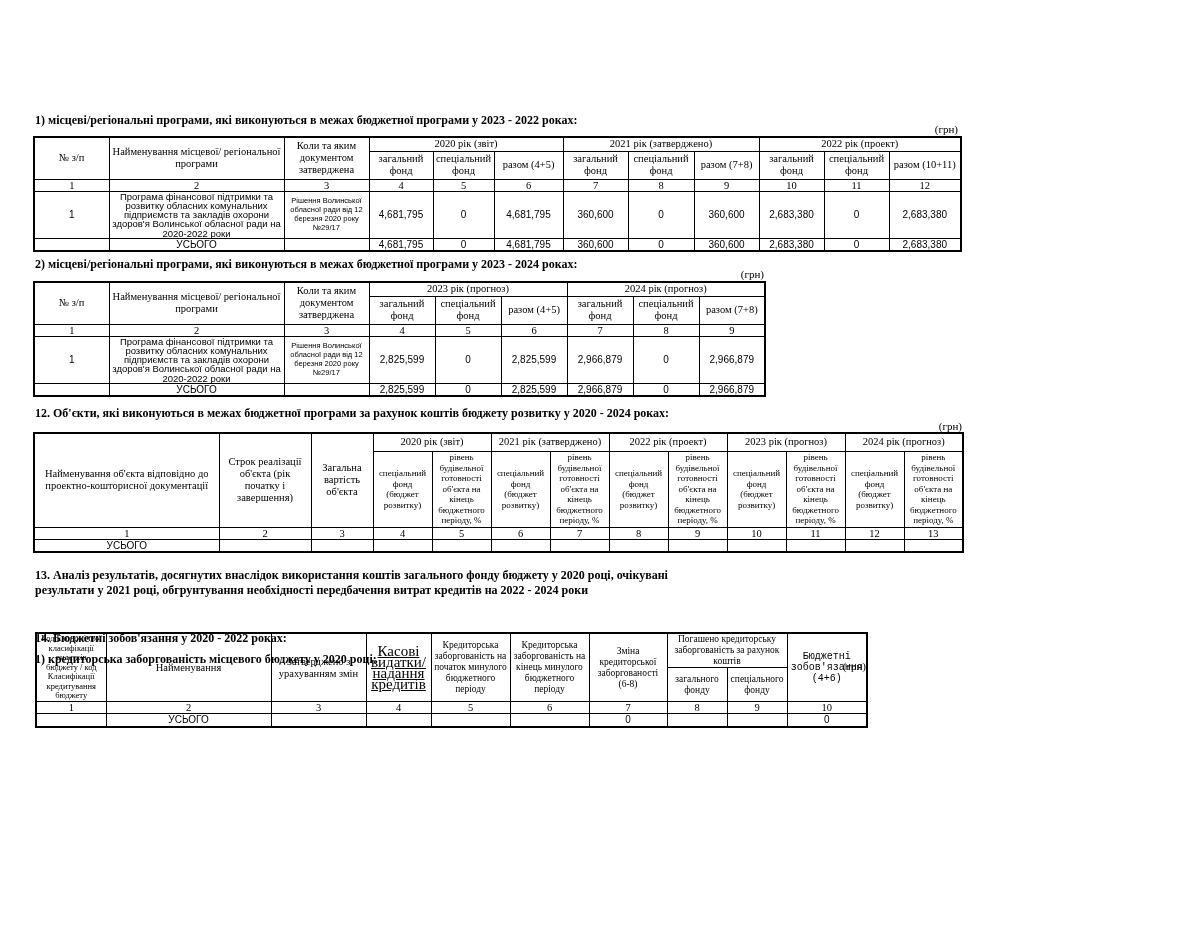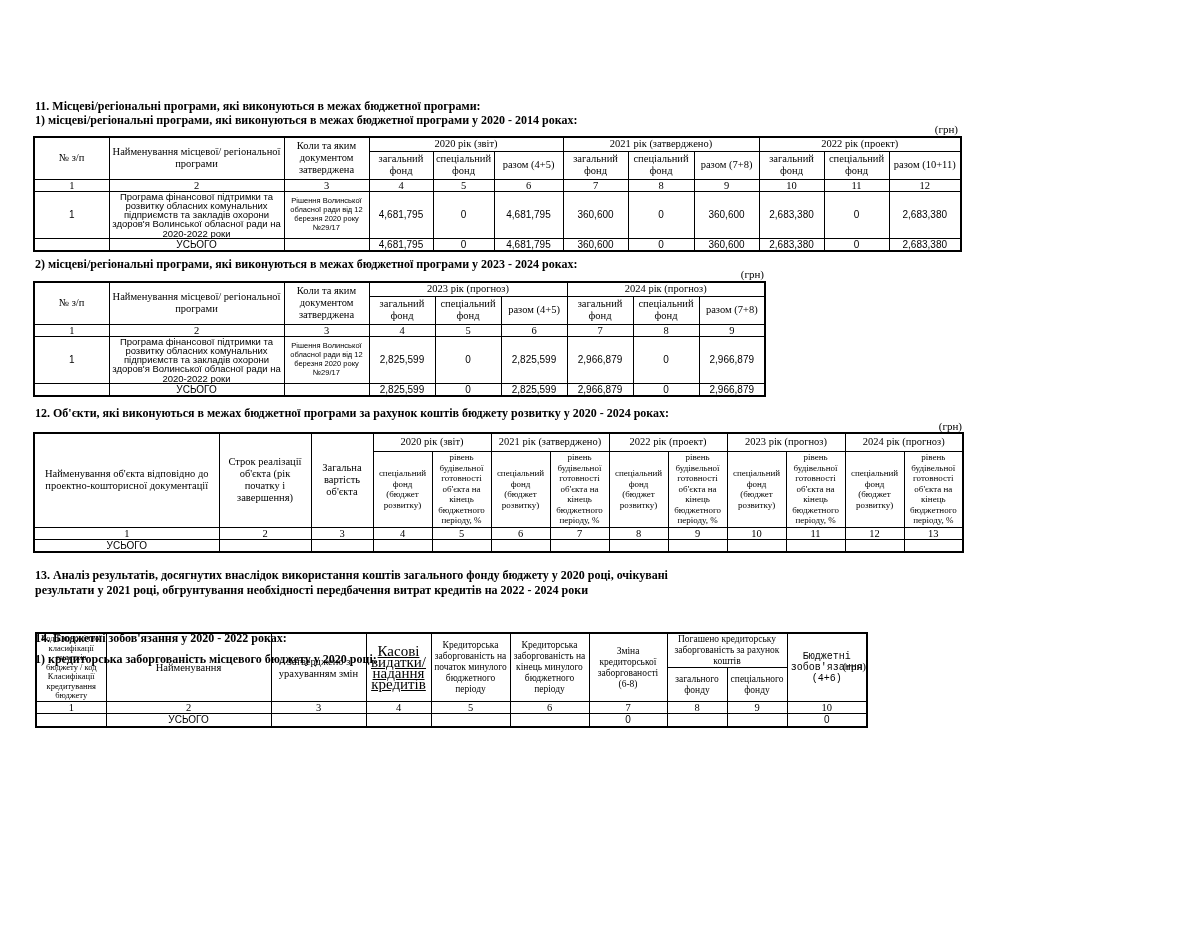--- a/index.html
+++ b/index.html
@@ -22,22 +22,21 @@
   .val{font-family:"Liberation Sans",sans-serif;font-size:10px;text-align:right;}
   .total-row td{font-family:"Liberation Sans",sans-serif;font-size:10px;font-weight:bold;
                 border-top-width:2px;}
   .left{text-align:left;}
 </style>
 </head>
 <body>
 
 <div class="page">
 
-  <div class="abs sec-title" style="left:35px;top:99px;">11. Місцеві/регіональні програми, які виконуються в межах бюджетної програми:</div>
-  <div class="abs sec-title" style="left:35px;top:113px;">1) місцеві/регіональні програми, які виконуються в межах бюджетної програми у 2020 - 2014 роках:</div>
+  <div class="abs sec-title" style="left:35px;top:113px;">1) місцеві/регіональні програми, які виконуються в межах бюджетної програми у 2023 - 2022 роках:</div>
   <div class="abs grn" style="left:33px;top:123px;width:925px;">(грн)</div>
 
   <table class="doc" style="left:33px;top:136px;width:927px;">
     <colgroup>
       <col style="width:75px">
         <col style="width:175px">
         <col style="width:85px">
       <col style="width:64px">
         <col style="width:61px">
         <col style="width:69px">

